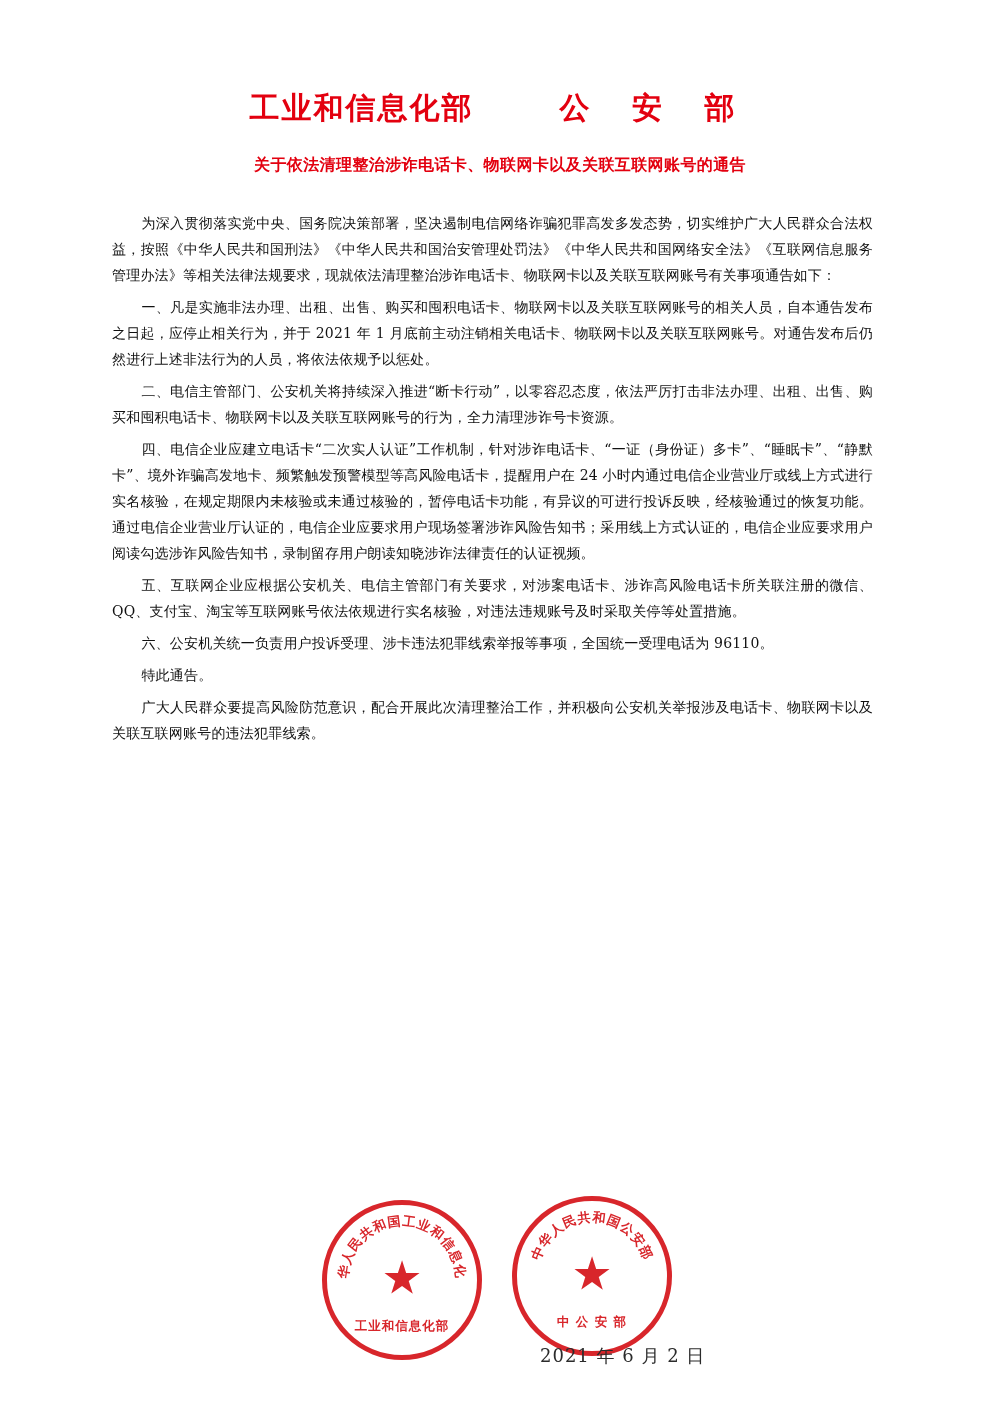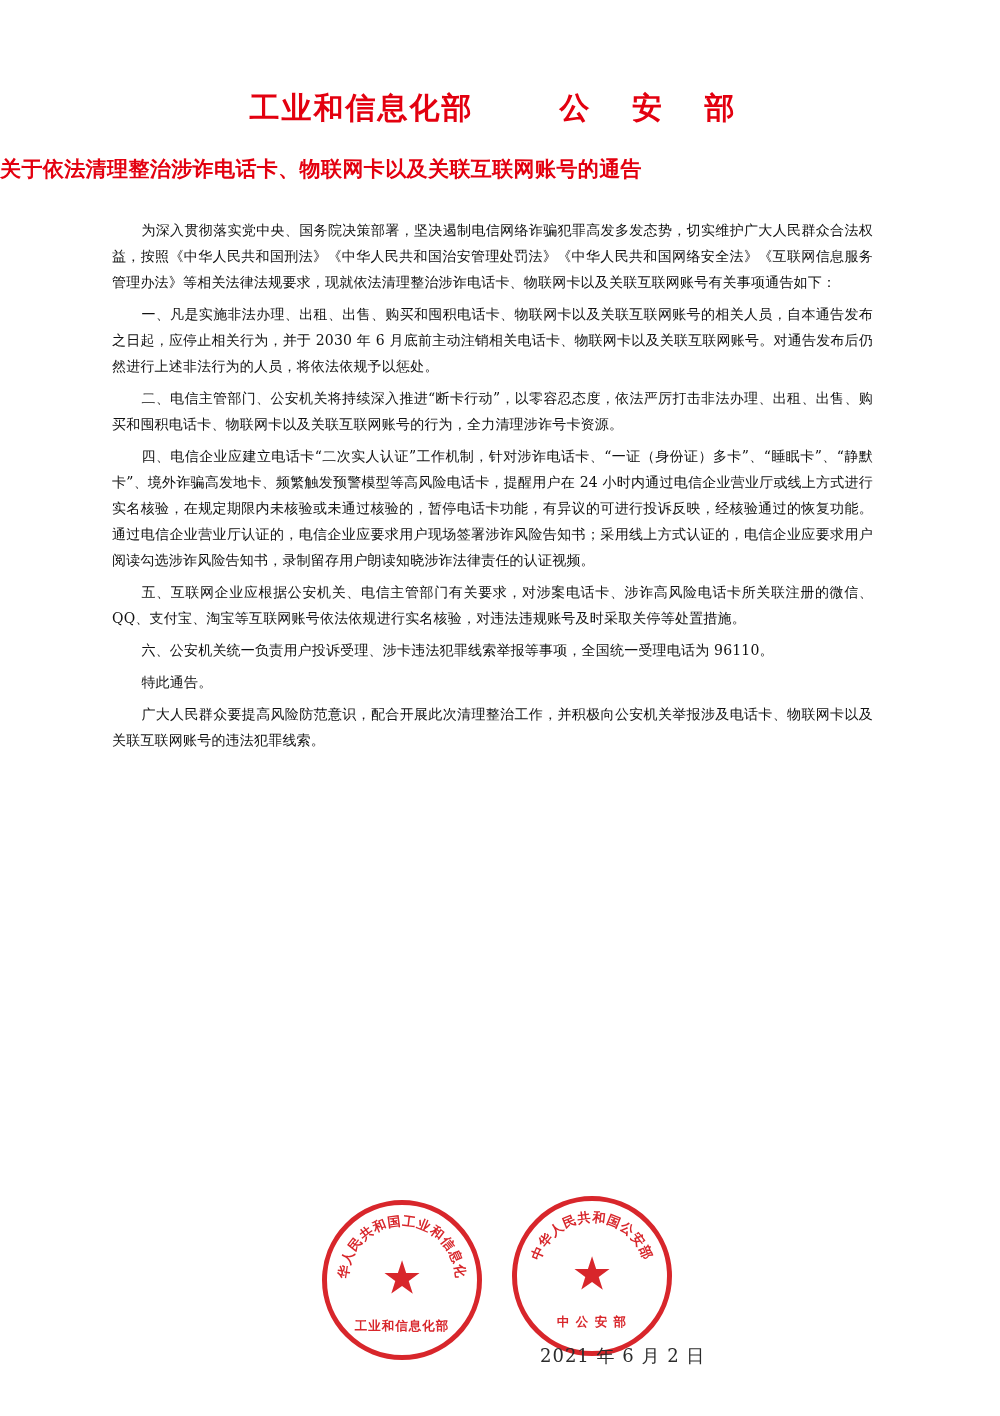--- a/index.html
+++ b/index.html
@@ -34,22 +34,23 @@
     font-size: 30px;
     font-weight: bold;
     letter-spacing: 2px;
     font-family: "DejaVu Serif", "Liberation Serif", serif;
   }
   .org-name.spaced {
     letter-spacing: 16px;
     padding-right: 0;
   }
   .doc-title {
+    text-align: center;
     color: #e3000f;
-    font-size: 21px;
+    font-size: 16px;
     font-weight: bold;
     margin-top: 26px;
     letter-spacing: 0.4px;
   }
   .body-text {
     margin: 34px 112px 0 112px;
   }
   .body-text p {
     margin: 0 15px 6px 0;
     font-size: 14px;
@@ -128,21 +129,21 @@
 
   <div class="header-orgs">
     <div class="org-name">工业和信息化部</div>
     <div class="org-name spaced">公 安 部</div>
   </div>
 
   <div class="doc-title">关于依法清理整治涉诈电话卡、物联网卡以及关联互联网账号的通告</div>
 
   <div class="body-text">
     <p>为深入贯彻落实党中央、国务院决策部署，坚决遏制电信网络诈骗犯罪高发多发态势，切实维护广大人民群众合法权益，按照《中华人民共和国刑法》《中华人民共和国治安管理处罚法》《中华人民共和国网络安全法》《互联网信息服务管理办法》等相关法律法规要求，现就依法清理整治涉诈电话卡、物联网卡以及关联互联网账号有关事项通告如下：</p>
-    <p>一、凡是实施非法办理、出租、出售、购买和囤积电话卡、物联网卡以及关联互联网账号的相关人员，自本通告发布之日起，应停止相关行为，并于 2030 年 6 月底前主动注销相关电话卡、物联网卡以及关联互联网账号。对通告发布后仍然进行上述非法行为的人员，将依法依规予以惩处。</p>
+    <p>一、凡是实施非法办理、出租、出售、购买和囤积电话卡、物联网卡以及关联互联网账号的相关人员，自本通告发布之日起，应停止相关行为，并于 2021 年 1 月底前主动注销相关电话卡、物联网卡以及关联互联网账号。对通告发布后仍然进行上述非法行为的人员，将依法依规予以惩处。</p>
     <p>二、电信主管部门、公安机关将持续深入推进“断卡行动”，以零容忍态度，依法严厉打击非法办理、出租、出售、购买和囤积电话卡、物联网卡以及关联互联网账号的行为，全力清理涉诈号卡资源。</p>
     <p>四、电信企业应建立电话卡“二次实人认证”工作机制，针对涉诈电话卡、“一证（身份证）多卡”、“睡眠卡”、“静默卡”、境外诈骗高发地卡、频繁触发预警模型等高风险电话卡，提醒用户在 24 小时内通过电信企业营业厅或线上方式进行实名核验，在规定期限内未核验或未通过核验的，暂停电话卡功能，有异议的可进行投诉反映，经核验通过的恢复功能。通过电信企业营业厅认证的，电信企业应要求用户现场签署涉诈风险告知书；采用线上方式认证的，电信企业应要求用户阅读勾选涉诈风险告知书，录制留存用户朗读知晓涉诈法律责任的认证视频。</p>
     <p>五、互联网企业应根据公安机关、电信主管部门有关要求，对涉案电话卡、涉诈高风险电话卡所关联注册的微信、QQ、支付宝、淘宝等互联网账号依法依规进行实名核验，对违法违规账号及时采取关停等处置措施。</p>
     <p>六、公安机关统一负责用户投诉受理、涉卡违法犯罪线索举报等事项，全国统一受理电话为 96110。</p>
     <p>特此通告。</p>
     <p>广大人民群众要提高风险防范意识，配合开展此次清理整治工作，并积极向公安机关举报涉及电话卡、物联网卡以及关联互联网账号的违法犯罪线索。</p>
   </div>
 
   <div class="seals">
 

